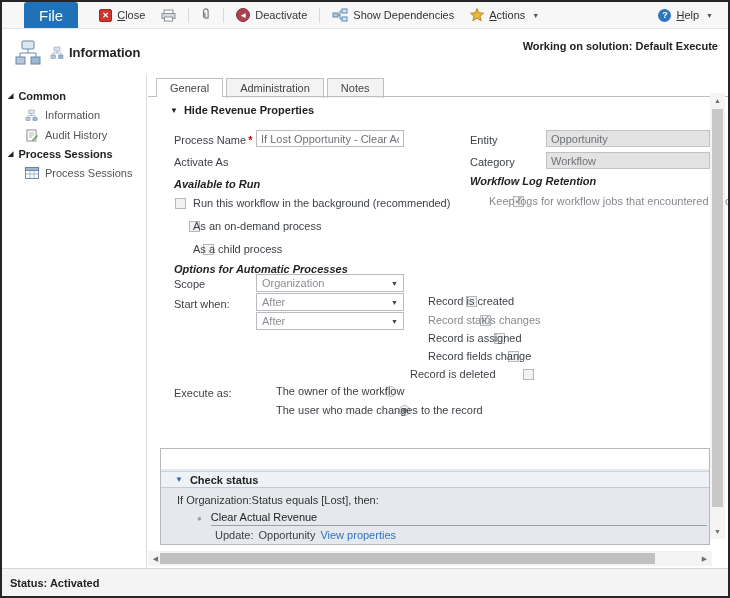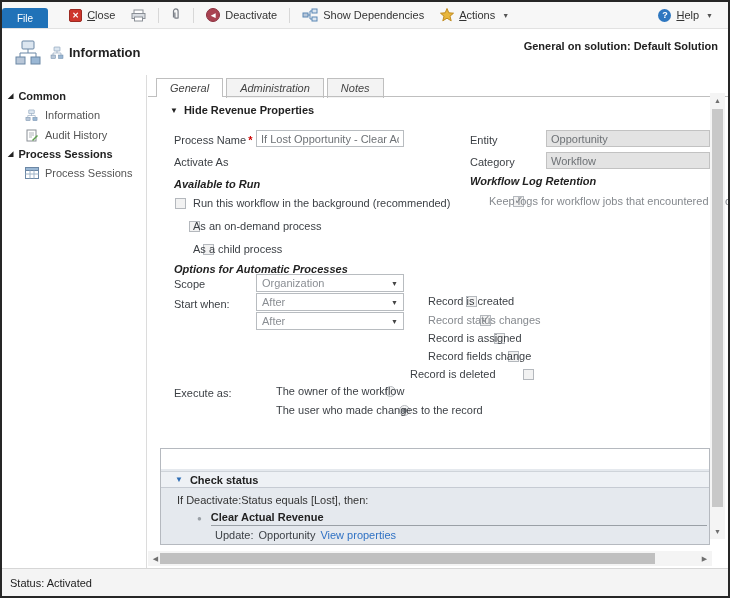--- a/index.html
+++ b/index.html
@@ -1,21 +1,21 @@
 <!DOCTYPE html>
 <html><head>
 <meta charset="utf-8">
 <style>
   * { box-sizing: border-box; margin: 0; padding: 0; }
   body { font-family: "Liberation Sans", sans-serif; font-size: 11px; color: #3b3f44; background: #888; }
   .window { position: relative; width: 730px; height: 598px; background: #fff; border: 2px solid #262626; overflow: hidden; }
 
   
   .toolbar { position: absolute; left: 0; top: 0; right: 0; height: 27px; background: #f7f7f7; border-bottom: 1px solid #e2e2e2; display: flex; align-items: center; }
-  .file-tab { align-self: flex-end; margin-left: 0; background: #2072b8; color: #fff; padding: 5px 15px 4px; border-radius: 3px 3px 0 0; font-size: 10px; cursor: default; }
+  .file-tab { align-self: flex-end; margin-left: 22px; background: #2072b8; color: #fff; padding: 5px 15px 4px; border-radius: 3px 3px 0 0; font-size: 15px; cursor: default; }
   .tb-group { display: flex; align-items: center; margin-left: 14px; gap: 2px; }
   .tb-btn { display: inline-flex; align-items: center; gap: 5px; padding: 3px 7px; color: #333; cursor: default; white-space: nowrap; }
   .sep { width: 1px; height: 15px; background: #d8d8d8; margin: 0 3px; }
   .tb-right { margin-left: auto; margin-right: 8px; display: flex; align-items: center; }
   .caret { font-size: 7px; color: #555; margin-left: 2px; }
   .close-glyph { display: inline-flex; width: 13px; height: 13px; background: #ce352c; border: 1px solid #9c2a22; border-radius: 2px; color: #fff; font-size: 8px; font-weight: bold; align-items: center; justify-content: center; }
   .deactivate-glyph { display: inline-flex; width: 14px; height: 14px; background: #a94251; border-radius: 50%; color: #fff; font-size: 8px; align-items: center; justify-content: center; border: 1px solid #8c3240; }
   .help-glyph { display: inline-flex; width: 13px; height: 13px; background: #2e77c0; border-radius: 50%; color: #fff; font-size: 9px; font-weight: bold; align-items: center; justify-content: center; }
 
   
@@ -28,21 +28,21 @@
 
   
   .sidebar { position: absolute; left: 0; top: 73px; width: 145px; bottom: 28px; background: #fff; border-right: 1px solid #dcdcdc; padding-top: 12px; }
   .sb-group-header { display: flex; align-items: center; gap: 5px; padding: 3px 6px; font-weight: bold; color: #222; cursor: default; }
   .tri { font-size: 7px; color: #222; }
   .sb-item { display: flex; align-items: center; gap: 6px; padding: 3px 4px 3px 22px; color: #555; cursor: default; }
   .sb-item .ic { display: inline-flex; width: 15px; height: 14px; align-items: center; justify-content: center; }
 
   
   .content { position: absolute; left: 146px; top: 73px; right: 0; bottom: 28px; background: #fff; }
-  .tabs { position: absolute; left: 8px; top: 3px; display: flex; font-style: italic; }
+  .tabs { position: absolute; left: 8px; top: 3px; display: flex; }
   .tab { padding: 3px 13px 4px; border: 1px solid #bfbfbf; border-bottom: none; background: #f3f3f3; color: #444; margin-right: 3px; position: relative; cursor: default; }
   .tab.active { background: #fff; z-index: 2; height: 19px; }
   .tab-rule { position: absolute; left: 0; top: 21px; right: 0; height: 1px; background: #bfbfbf; }
 
   
   .abs { position: absolute; }
   .sect-heading { font-weight: bold; color: #222; white-space: nowrap; font-style: italic; }
   .lbl { color: #3b3f44; white-space: nowrap; }
   .collapse-hdr { font-weight: bold; color: #222; display: flex; align-items: center; gap: 6px; cursor: default; }
   .collapse-hdr .tri { font-size: 8px; }
@@ -60,34 +60,34 @@
   
   .designer { position: absolute; left: 12px; top: 373px; width: 550px; height: 97px; border: 1px solid #b5b9bf; background: #fff; overflow: hidden; }
   .designer-gray { position: absolute; left: 0; top: 20px; right: 0; bottom: 0; background: #e5e9ee; }
   .step-band { position: absolute; left: 0; top: 22px; right: 0; height: 17px; background: #eef1f5; border-top: 1px solid #cfd4da; border-bottom: 1px solid #c6cbd3; display: flex; align-items: center; gap: 7px; padding-left: 14px; cursor: default; }
   .step-band .tri { color: #2e6db5; font-size: 8px; }
   .step-title { font-weight: bold; color: #222; }
   .cond-text { position: absolute; left: 16px; top: 45px; color: #333; }
   .action-row { position: absolute; left: 36px; top: 62px; right: 2px; height: 17px; display: flex; align-items: flex-start; gap: 9px; }
   .bullet { color: #9aa0a6; font-size: 8px; margin-top: 3px; }
   .action-title-wrap { flex: 1; border-bottom: 1px solid #9aa0a6; padding-bottom: 2px; }
-  .action-title { font-weight: bold; color: #222; }
+  .action-title { font-weight: normal; color: #222; }
   .update-row { position: absolute; left: 54px; top: 80px; display: flex; gap: 5px; }
   .link { color: #3072c4; cursor: pointer; }
 
   
   .vscroll { position: absolute; right: 3px; top: 18px; width: 15px; height: 446px; background: #f4f4f4; }
   .vscroll .arrow { position: absolute; left: 0; width: 15px; height: 15px; display: flex; align-items: center; justify-content: center; font-size: 7px; color: #6f6f6f; }
   .vscroll .thumb { position: absolute; left: 2px; top: 16px; width: 11px; height: 398px; background: #c8c8c8; }
   .hscroll { position: absolute; left: 0; top: 476px; width: 564px; height: 15px; background: #f4f4f4; }
   .hscroll .arrow { position: absolute; top: 0; width: 15px; height: 15px; display: flex; align-items: center; justify-content: center; font-size: 7px; color: #6f6f6f; }
   .hscroll .thumb { position: absolute; left: 12px; top: 2px; width: 495px; height: 11px; background: #c0c0c0; }
 
   
-  .statusbar { position: absolute; left: 0; bottom: 0; right: 0; height: 28px; background: #f4f4f4; border-top: 1px solid #d6d6d6; display: flex; align-items: center; padding-left: 8px; font-weight: normal; color: #222; }
+  .statusbar { position: absolute; left: 0; bottom: 0; right: 0; height: 28px; background: #f4f4f4; border-top: 1px solid #d6d6d6; display: flex; align-items: center; padding-left: 8px; font-weight: bold; color: #222; }
 </style>
 </head>
 <body>
 
 <div class="window">
 
   <div class="toolbar">
     <div class="file-tab">File</div>
     <div class="tb-group">
       <span class="tb-btn">
@@ -150,21 +150,21 @@
       <div class="title-row">
         <svg width="14" height="14" viewBox="0 0 28 28">
             <rect x="8" y="2" width="12" height="8" rx="1" fill="#dce6f0" stroke="#6b87a5"></rect>
             <path d="M14 10 V14 M6 14 H22 M6 14 V18 M22 14 V18" fill="none" stroke="#6b87a5"></path>
             <rect x="2" y="18" width="9" height="7" fill="#b9c7d8" stroke="#6b87a5"></rect>
             <rect x="17" y="18" width="9" height="7" fill="#9ab7d4" stroke="#6b87a5"></rect>
           </svg>
         <span class="page-title">Information</span>
       </div>
     </div>
-    <div class="solution">General on solution: Default Solution</div>
+    <div class="solution">Working on solution: Default Execute</div>
   </div>
 
   <div class="sidebar">
     <div class="sb-group-header">
       <span class="tri">◢</span>
       <span>Common</span>
     </div>
     <div class="sb-item">
       <span class="ic">
         <svg width="13" height="13" viewBox="0 0 28 28">
@@ -283,21 +283,21 @@
     <span class="abs radio selected" style="left:110px; top:330px;"></span>
     <span class="abs cb-label" style="left:128px; top:329px;">The user who made changes to the record</span>
 
     
     <div class="designer">
       <div class="designer-gray"></div>
       <div class="step-band">
         <span class="tri">▼</span>
         <span class="step-title">Check status</span>
       </div>
-      <div class="cond-text">If Deactivate:Status equals [Lost], then:</div>
+      <div class="cond-text">If Organization:Status equals [Lost], then:</div>
       <div class="action-row">
         <span class="bullet">●</span>
         <span class="action-title-wrap">
           <span class="action-title">Clear Actual Revenue</span>
         </span>
       </div>
       <div class="update-row">
         <span>Update:</span>
         <span>Opportunity</span>
         <span class="link">View properties</span>

